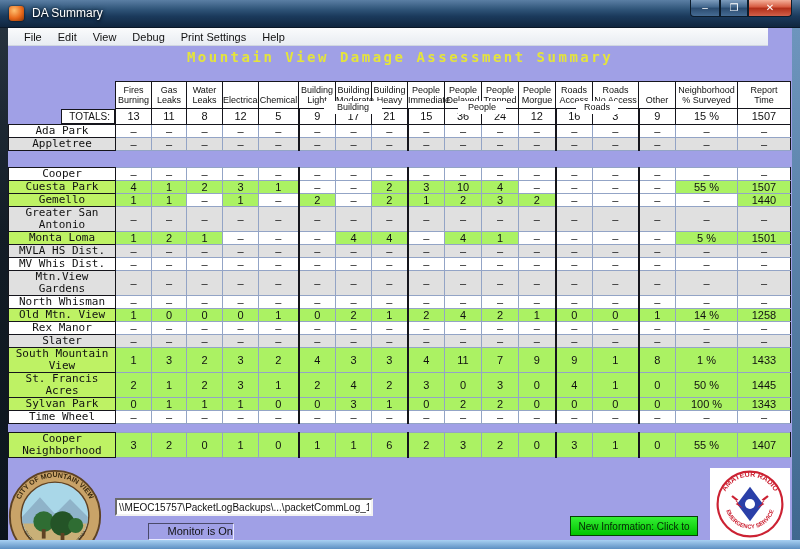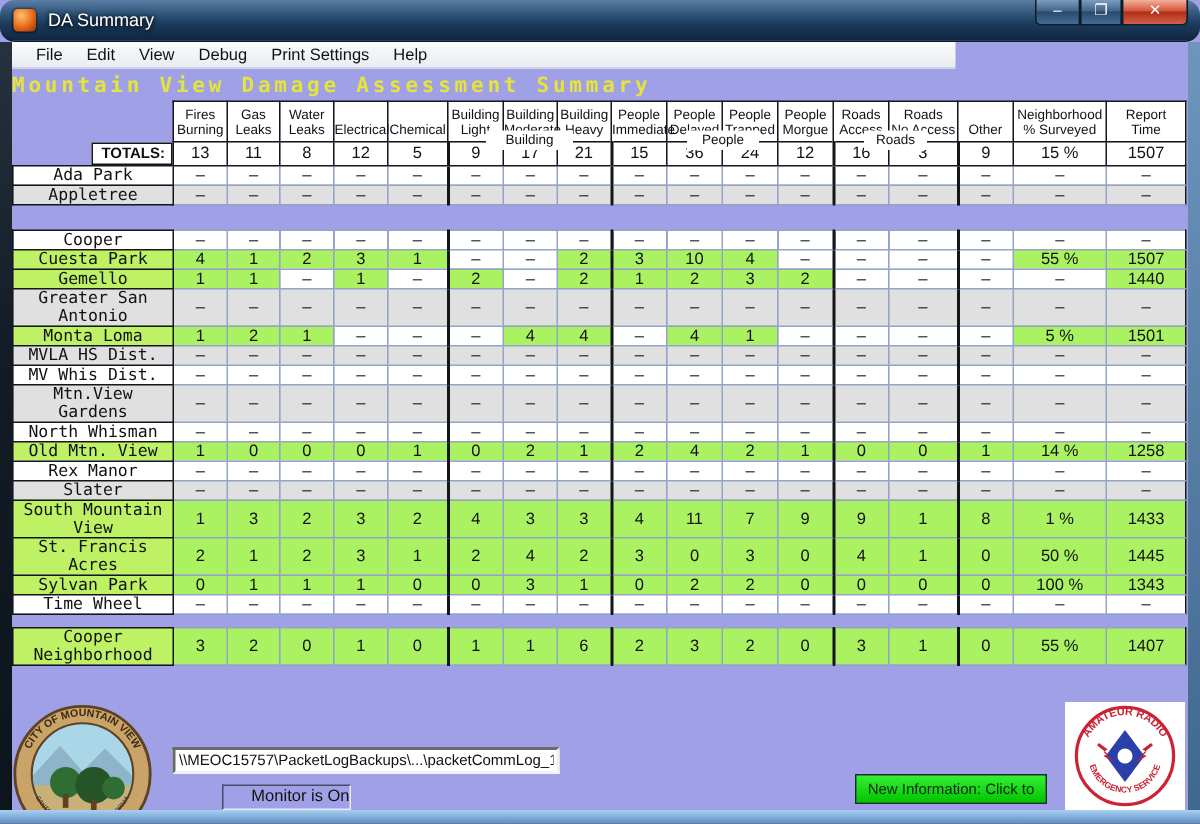--- a/index.html
+++ b/index.html
@@ -2,63 +2,63 @@
 <html><head>
 <meta charset="utf-8">
 <style>
   html,body{margin:0;padding:0;background:#555;}
   *{box-sizing:border-box;}
   .window{position:relative;width:800px;height:549px;overflow:hidden;
     font-family:"Liberation Sans",sans-serif;background:#a0a0e6;}
   
   .titlebar{position:absolute;top:0;left:0;width:800px;height:28px;
     background:linear-gradient(180deg,#5b7fa4 0%,#2f5478 35%,#1b3a5c 60%,#10263f 100%);
-    border-bottom:1px solid #0a1828;border-radius:10px;}
+    border-bottom:1px solid #0a1828;}
   .title-icon{position:absolute;left:9px;top:6px;width:15px;height:15px;border-radius:3px;
     background:radial-gradient(circle at 35% 30%,#ffc070,#e8681a 55%,#8a3404);box-shadow:0 0 2px #000;}
   .title-text{position:absolute;left:32px;top:6px;font-size:12px;color:#fff;
     text-shadow:0 1px 3px #000,0 0 4px #123;}
   .win-btns{position:absolute;top:0;right:8px;height:18px;display:flex;}
   .win-btn{height:17px;border:1px solid #0c1c2c;border-top:none;color:#fff;font-size:10px;
     line-height:15px;text-align:center;
     background:linear-gradient(180deg,#7d9cbd 0%,#41658b 45%,#2a4a6e 50%,#3d6档 100%);
     background:linear-gradient(180deg,#7d9cbd 0%,#41658b 45%,#2a4a6e 50%,#466c94 100%);}
   .win-btn.min{width:30px;border-radius:0 0 0 4px;}
   .win-btn.max{width:28px;}
   .win-btn.close{width:44px;border-radius:0 0 4px 0;
     background:linear-gradient(180deg,#f5b09a 0%,#d4573d 45%,#b02d17 50%,#d2604a 100%);}
-  .menubar{position:absolute;top:28px;left:8px;width:629px;height:18px;
+  .menubar{position:absolute;top:28px;left:8px;width:760px;height:18px;
     background:linear-gradient(180deg,#fafbfc,#e8ecf2);border-bottom:1px solid #cfd6e0;
     display:flex;align-items:center;padding-left:8px;}
   .menu-item{font-size:11px;color:#111;padding:1px 8px;cursor:default;}
   .edge-left{position:absolute;left:0;top:28px;width:8px;height:512px;
     background:linear-gradient(180deg,#26323e,#131c26 40%,#0c141c);}
   .edge-right{position:absolute;right:0;top:28px;width:8px;height:512px;
     background:linear-gradient(180deg,#6e95bd,#40688f);}
   .edge-bottom{position:absolute;left:0;bottom:0;width:800px;height:9px;
     background:linear-gradient(180deg,#a8d0f2,#5d8fc2 70%,#49791f0);
     background:linear-gradient(180deg,#a8d0f2,#5d8fc2);}
   
   .client{position:absolute;left:8px;top:46px;width:784px;height:494px;overflow:hidden;
     background:#a0a0e6;}
-  .page-title{margin:3px 0 2px 0;text-align:left;font-family:"DejaVu Sans Mono",monospace;
+  .page-title{margin:3px 0 16px 0;text-align:center;font-family:"DejaVu Sans Mono",monospace;
     font-weight:bold;font-size:14px;letter-spacing:2.5px;color:#e4e43c;}
   
   .table-wrap{position:relative;width:783px;}
   table.dtable{border-collapse:collapse;table-layout:fixed;width:782px;}
   .dtable th{background:#fff;border:1px solid #15151c;font-size:9px;font-weight:normal;
     line-height:1.18;white-space:pre-line;padding:1px 0 2px 0;vertical-align:bottom;
     text-align:center;color:#111;height:27px;margin-left:20px;}
   .dtable th.corner{background:transparent;border:none;}
   tr.totals td{background:#fff;border:1px solid #15151c;font-size:11px;height:15px;
     padding:0;text-align:center;color:#111;}
   tr.totals td.tlab{border:none;background:transparent;}
   tr.totals td.tlab span{display:block;margin-left:52px;background:#fff;
     border:1px solid #15151c;height:15px;line-height:13px;text-align:right;
-    padding-right:4px;font-size:10px;font-weight:bold;}
+    padding-right:4px;font-size:10px;}
   tr.data-row td{text-align:center;font-size:11px;height:13px;padding:0;
     border:1px solid #93a4c6;color:#111;}
   tr.data-row td.lab{font-family:"DejaVu Sans Mono",monospace;font-size:11px;
     border:1px solid #15151c;white-space:pre-line;line-height:12px;}
   tr.data-row td:last-child{border-right:1px solid #15151c;}
   tr.white td{background:#fff;}
   tr.gray td{background:#e0e0e0;}
   tr.green td.lab{background:#bef264;}
   tr.green td.val{background:#abf263;}
   tr.green td.nv{background:#fff;}

